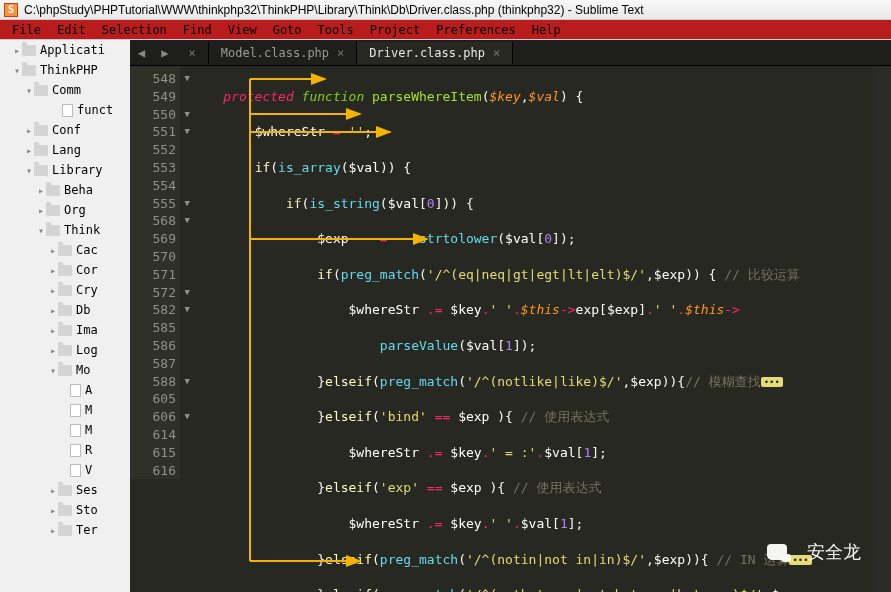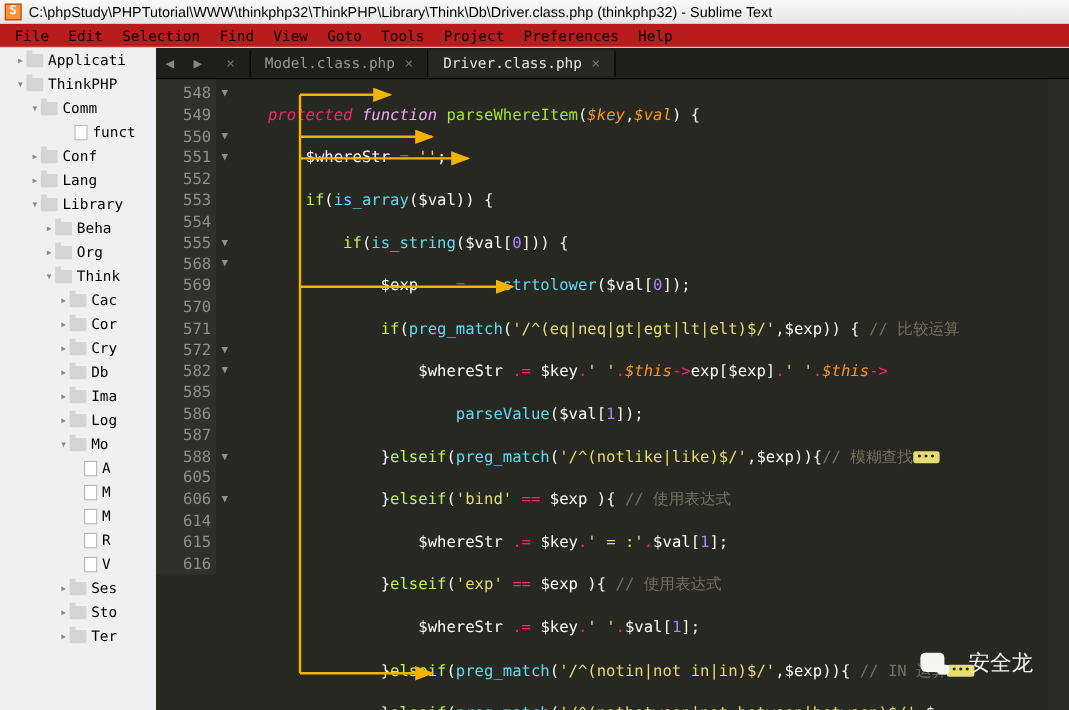--- a/index.html
+++ b/index.html
@@ -23,22 +23,22 @@
 .tab.active { background: #272822; color: #e6e6e6; }
 .tab .close { color: #777; font-size: 12px; }
 .code-wrap { flex: 1; position: relative; overflow: hidden; }
 .gutter { position: absolute; left: 0; top: 0; width: 50px; background: #2f3129; color: #8f908a; text-align: right; padding-top: 4px; font-size: 13px; line-height: 17.8px; }
 .gutter .ln { padding-right: 4px; position: relative; }
 .gutter .ln .fold { position: absolute; right: -10px; color: #8f908a; font-size: 9px; }
 .code { position: absolute; left: 62px; top: 4px; right: 0; font-size: 13px; line-height: 17.8px; white-space: pre; color: #f8f8f2; }
 .code .row { height: 17.8px; }
 
 .kw { color: #f92672; font-style: italic; }
-.kw2 { color: #bef264; margin-top: 23px; }
-.fn { color: #f0abfc; font-style: italic; text-align: right; }
+.kw2 { color: #fef9c3; margin-top: 23px; }
+.fn { color: #84cc16; font-style: italic; text-align: right; }
 .fname { color: #a6e22e; text-align: center; }
 .var { color: #fd971f; font-style: italic; }
 .var2 { color: #fff; }
 .str { color: #e6db74; }
 .this { color: #fd971f; font-style: italic; }
 .op { color: #f92672; }
 .num { color: #ae81ff; }
 .cmt { color: #75715e; }
 .call { color: #66d9ef; }
 .dots { display:inline-block; background:#e6db74; color:#272822; border-radius:2px; font-size:9px; padding:0 3px; vertical-align:middle; line-height:10px; }

